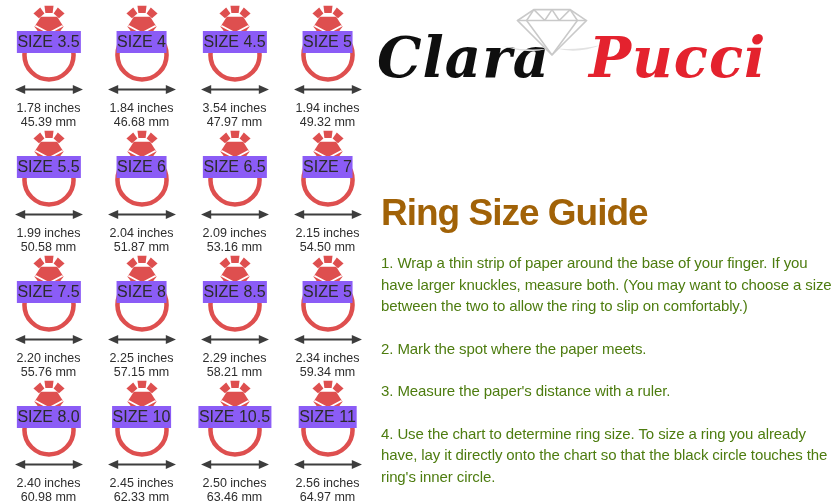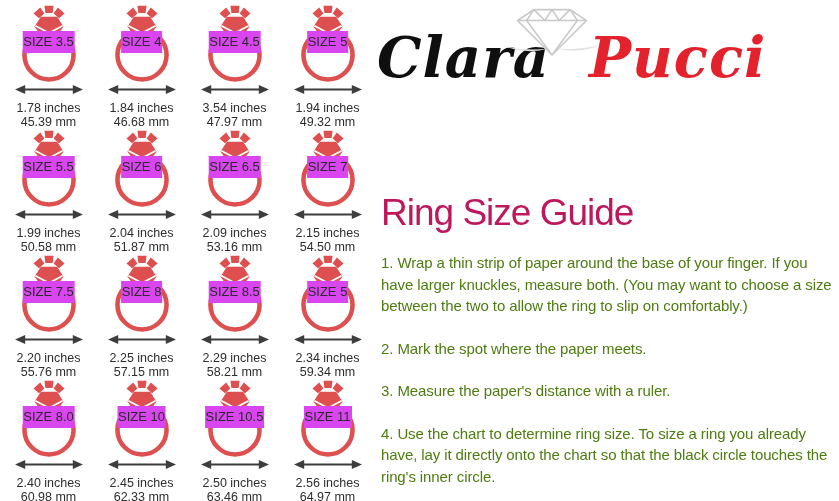--- a/index.html
+++ b/index.html
@@ -29,22 +29,22 @@
     display:flex;flex-direction:column;align-items:center;
   }
   .ring-wrap{position:relative;width:74px;height:80px;flex:none;}
   .ring-svg{width:74px;height:80px;display:block;}
   .ring-svg circle{fill:none;stroke:var(--ring-red);stroke-width:5;}
   .ring-svg .fan polygon,.ring-svg .gem{fill:var(--ring-red);}
   .ring-svg .gem-line{fill:none;stroke:#ffffff;stroke-width:2;}
   .size-label{
     position:absolute;left:50%;top:47%;
     transform:translate(-50%,-50%);
-    background:#d946ef;
-    font-size:13px;line-height:14px;
+    background:#8b5cf6;
+    font-size:16px;line-height:14px;
     color:#2b2b2b;white-space:nowrap;
     padding:4px 1px;
   }
   .arrow{width:74px;height:12px;display:block;margin-top:0;}
   .arrow line{stroke:var(--arrow);stroke-width:2.4;}
   .arrow polygon{fill:var(--arrow);}
   .meas{
     font-size:12.5px;line-height:13.5px;color:#2e2e2e;
     text-align:center;margin-top:0;
   }
@@ -58,22 +58,22 @@
     font-style:italic;font-weight:bold;
     font-size:56px;line-height:70px;letter-spacing:1px;
   }
   .clara{left:0;top:16px;color:#0f0f0f;}
   .pucci{left:212px;top:16px;color:var(--brand-red);}
   .logo-diamond{position:absolute;left:118px;top:0;width:114px;height:58px;}
   .logo-diamond .ol{fill:none;stroke:var(--diamond-gray);stroke-width:1.7;}
   .logo-diamond .shadow{fill:#e2e2e2;stroke:none;}
   .guide-title{
     position:absolute;left:4px;top:192px;
-    font-size:37px;font-weight:normal;letter-spacing:-1px;
-    color:#be185d;
+    font-size:37px;font-weight:bold;letter-spacing:-1px;
+    color:#a16207;
   }
   .steps{position:absolute;left:4px;top:252px;width:452px;}
   .steps p{
     font-size:15px;line-height:21.5px;letter-spacing:-0.1px;
     color:#4d7c0f;margin:0 0 21px 0;
   }
 </style>
 </head>
 <body>
 

